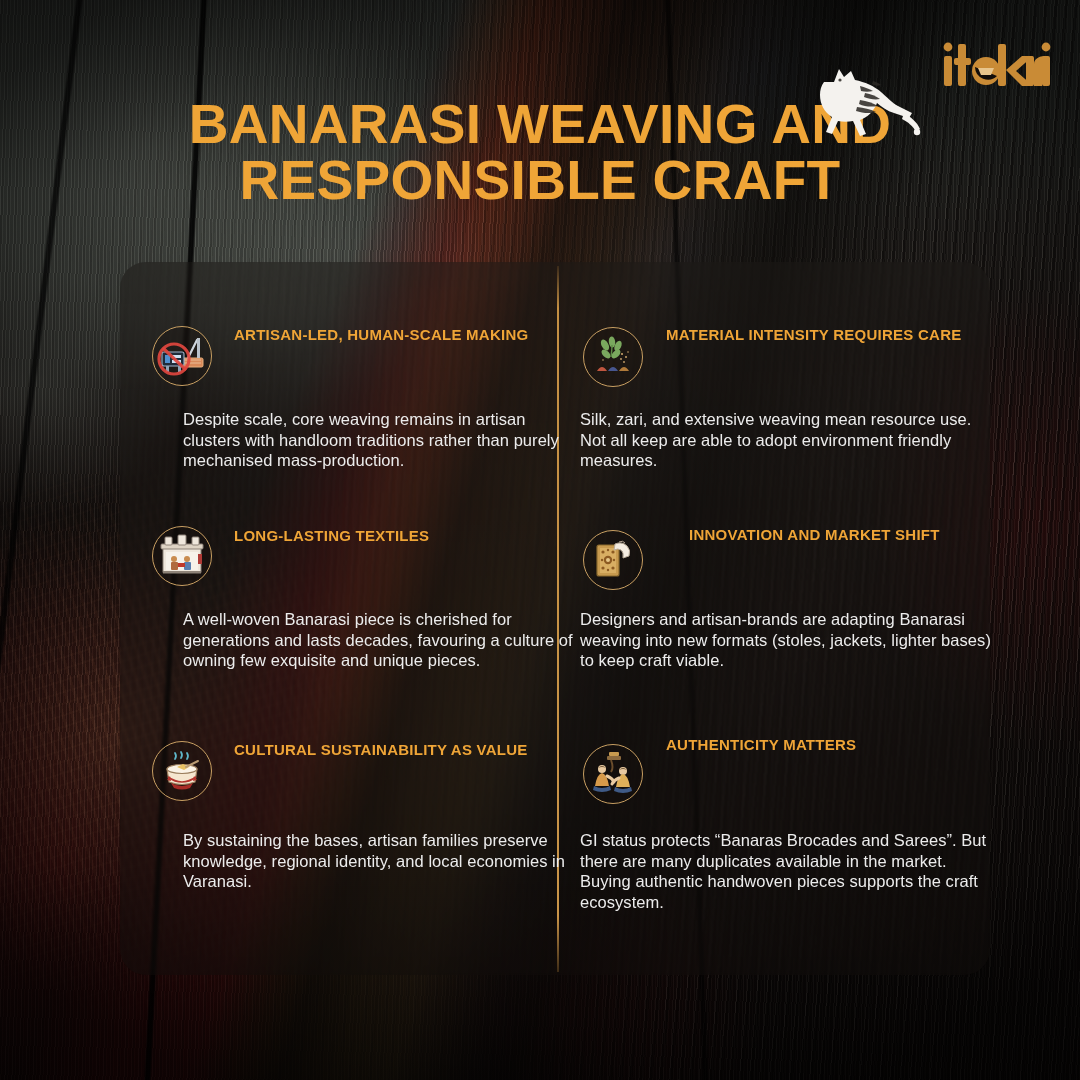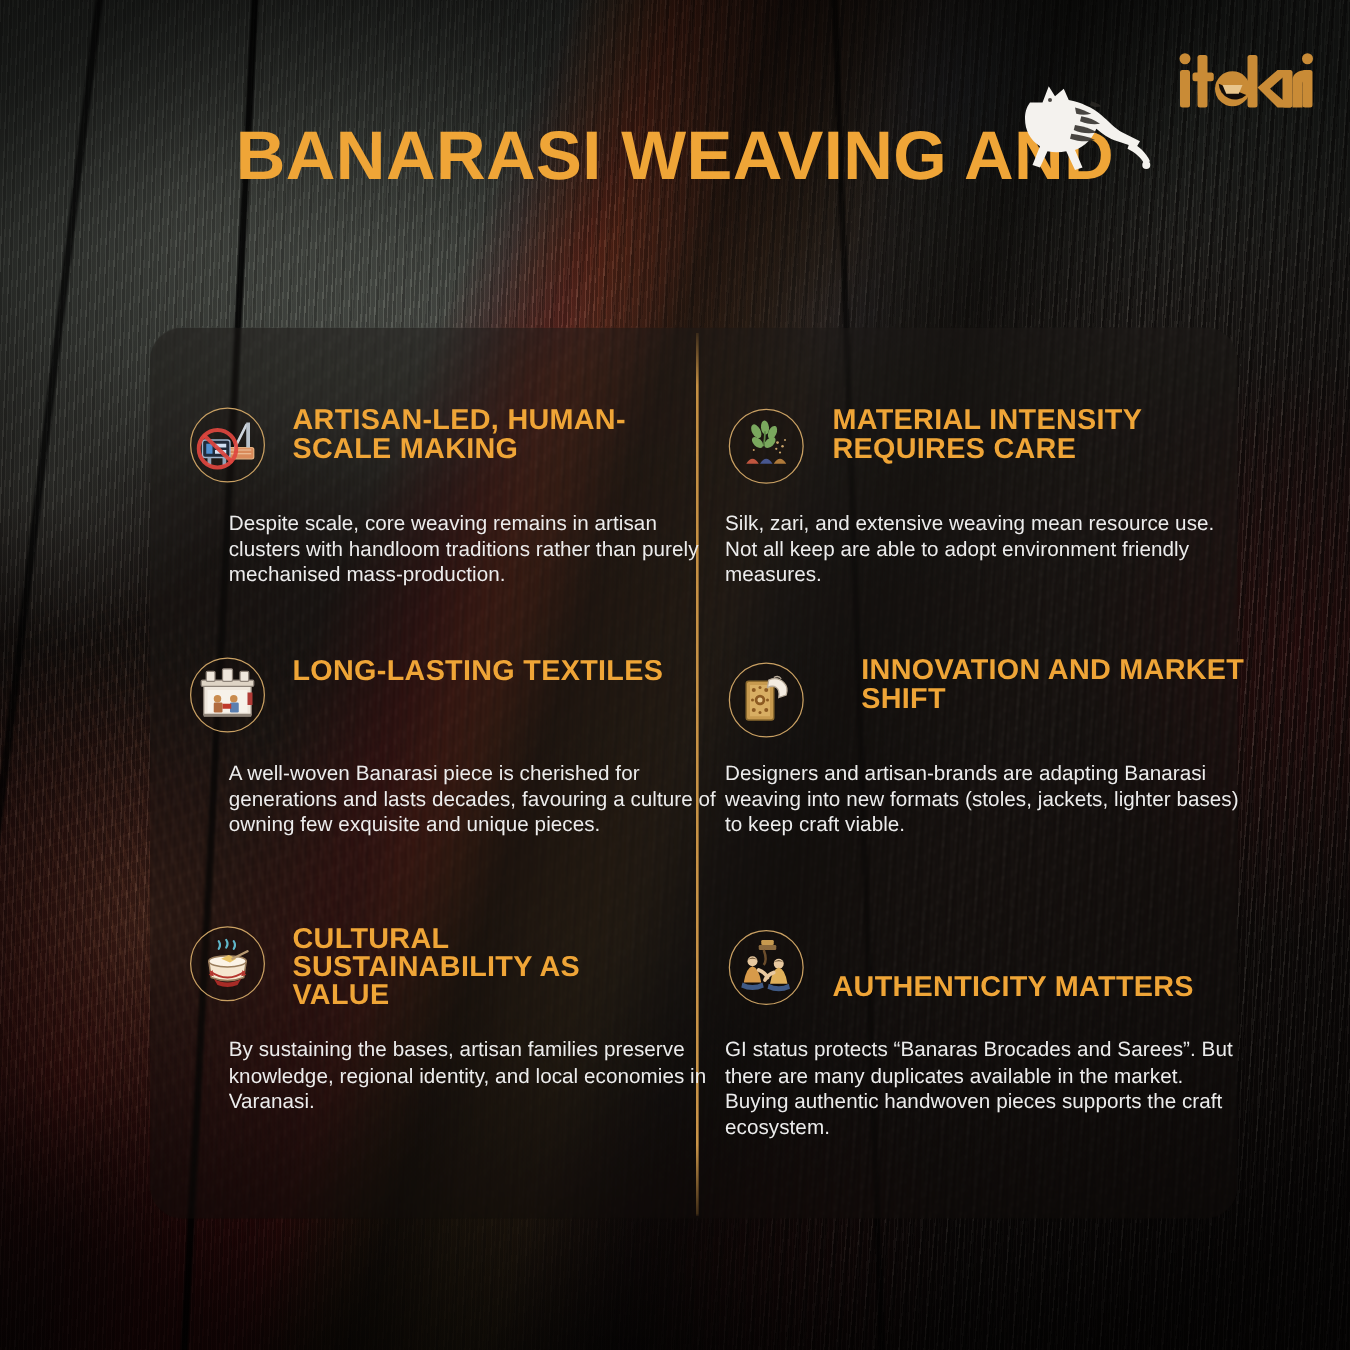--- a/index.html
+++ b/index.html
@@ -135,21 +135,21 @@
     border:1.4px solid #c9a063;
     overflow:hidden;
     display:flex;align-items:center;justify-content:center;
     background:rgba(22,16,14,.30);
   }
   .icon-wrap svg{display:block;}
   .card-title{
     position:absolute;
     color:#EFA537;
     font-weight:700;
-    font-size:23px;
+    font-size:15px;
     line-height:22.5px;
     letter-spacing:.25px;
   }
   .card-body{
     position:absolute;
     color:#ECECEC;
     font-size:16.5px;
     line-height:20.5px;
     letter-spacing:.05px;
     font-weight:400;
@@ -163,21 +163,21 @@
   .col-r .icon-wrap{left:583px;}
   .col-r .card-title{left:666px;width:310px;}
   .col-r .card-body{left:580px;width:412px;}
 
   .r1 .icon-wrap{top:326px;} .r1 .card-title{top:324px;} .r1 .card-body{top:409px;}
   .r2 .icon-wrap{top:526px;} .r2 .card-title{top:525px;} .r2 .card-body{top:609px;}
   .r3 .icon-wrap{top:741px;} .r3 .card-title{top:739px;} .r3 .card-body{top:830px;}
 
   .col-r.r1 .icon-wrap{top:327px;} .col-r.r1 .card-title{top:324px;} .col-r.r1 .card-body{top:409px;}
   .col-r.r2 .icon-wrap{top:530px;} .col-r.r2 .card-title{top:524px;margin-left:23px;} .col-r.r2 .card-body{top:609px;}
-  .col-r.r3 .icon-wrap{top:744px;} .col-r.r3 .card-title{top:734px;margin-top:44px;} .col-r.r3 .card-body{top:830px;}
+  .col-r.r3 .icon-wrap{top:744px;} .col-r.r3 .card-title{top:734px;} .col-r.r3 .card-body{top:830px;}
 </style>
 </head>
 <body>
 
 <div id="stage">
 
   <div class="bg bg-base"></div>
   <div class="bg bg-sleeve"></div>
   <div class="bg bg-denim"></div>
   <div class="bg bg-gold"></div>
@@ -186,20 +186,21 @@
   <div class="bg bg-warp"></div>
   <div class="bg bg-warp2"></div>
   <div class="bg bg-diag"></div>
   <div class="bg bg-cords"></div>
   <div class="bg bg-vig"></div>
 
   <div class="header">
 
     <div class="title">
       <span class="ln">BANARASI WEAVING AND</span>
+      <span class="ln">RESPONSIBLE CRAFT</span>
     </div>
 
     <div class="logo-cat">
       <svg viewBox="0 0 110 92" width="110" height="92">
         <g fill="#f4f2ee">
           <path d="M18 30 l5-13 5 8 7-6 4 9 c10 2 19 6 26 12 6 5 11 11 17 14 l14 7 -3 5 -15-5 c-7-2-12-6-17-10 -3 8-9 14-17 17 l6 14 -6 2 -7-15 c-5 1-10 1-15 0 l-6 13 -6-2 6-15 c-8-5-12-13-12-22 0-5 1-9 4-13z"></path>
           <path d="M88 61 c7 4 13 9 16 16 l-4 3 c-3-6-8-10-14-13z"></path>
           <circle cx="101" cy="80" r="3.2"></circle>
         </g>
         <g fill="#2b2824" opacity=".85">

